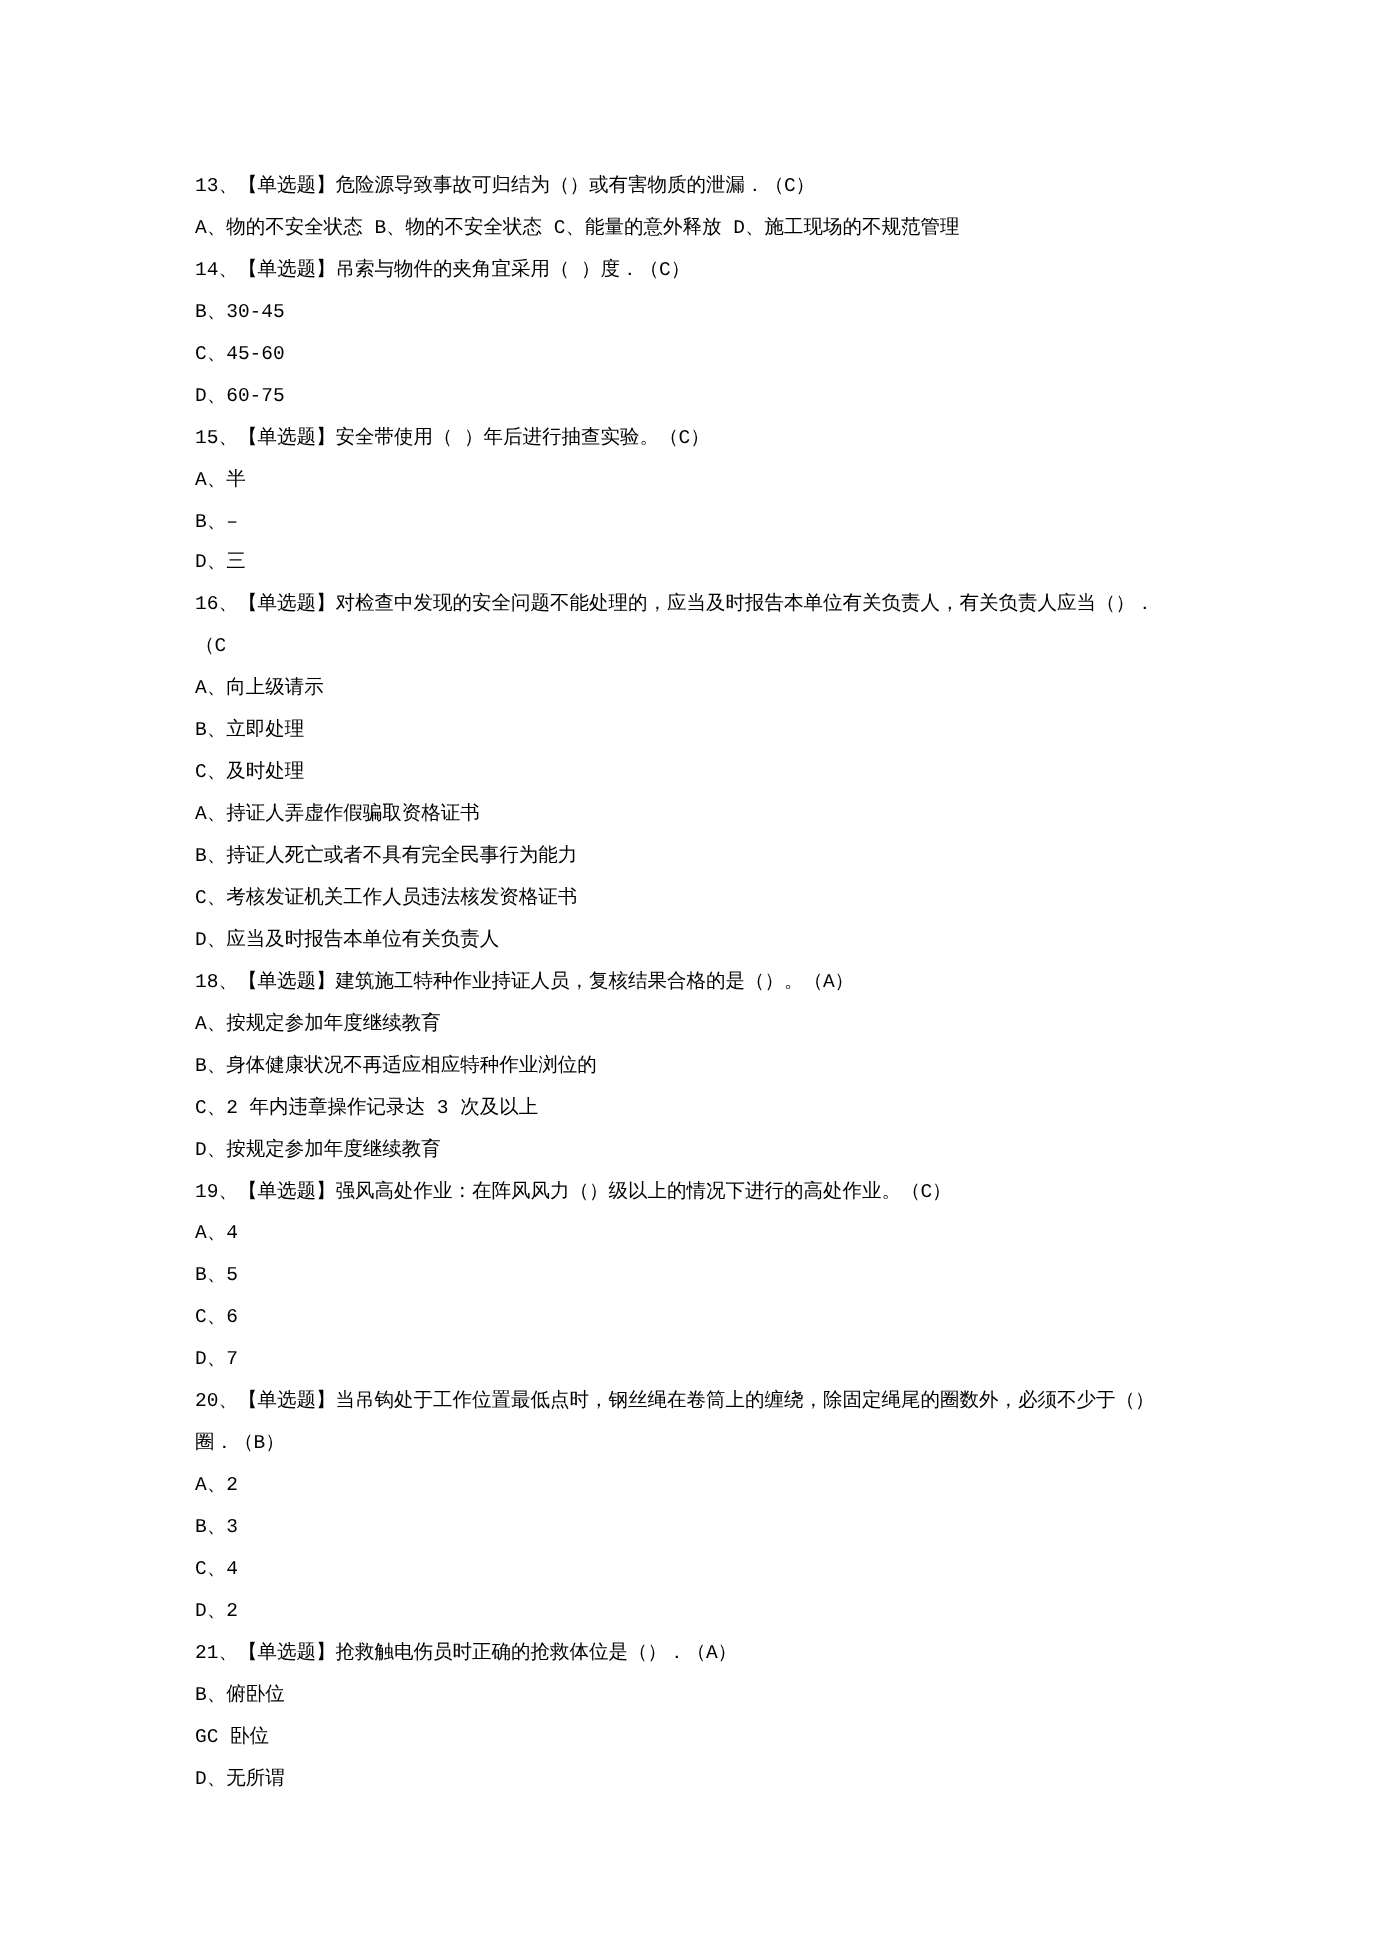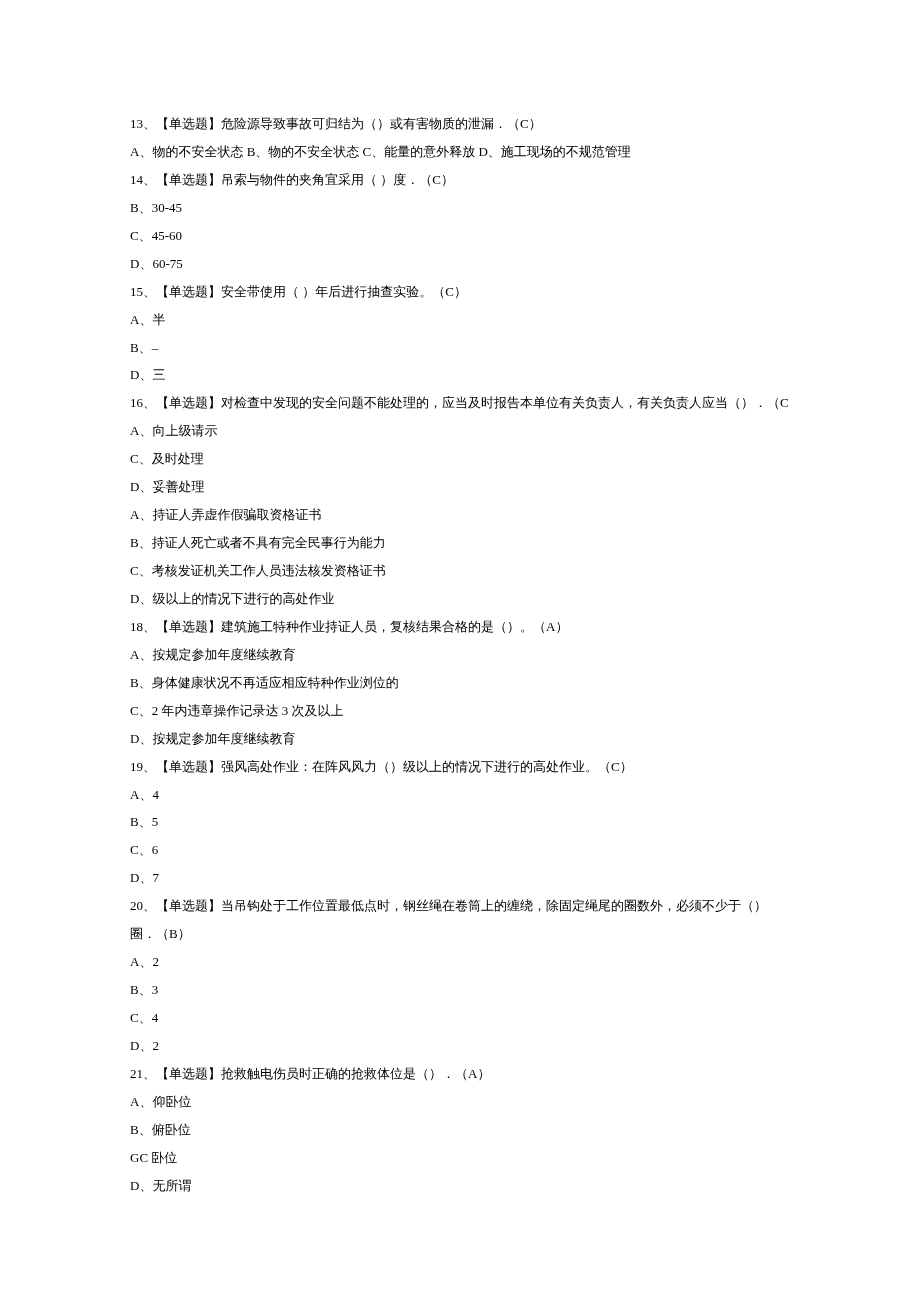--- a/index.html
+++ b/index.html
@@ -11,57 +11,57 @@
   body {
     font-family: "SimSun", "宋体", serif;
     font-size: 13px;
     color: #000000;
     line-height: 2.15;
     padding: 110px 130px 40px 130px;
     box-sizing: border-box;
   }
   .line {
     display: block;
+    font-family: Liberation Mono, monospace;
   }
 </style>
 </head>
 <body>
 
 <div id="content">
     <span class="line">13、【单选题】危险源导致事故可归结为（）或有害物质的泄漏．（C）</span>
     <span class="line">A、物的不安全状态 B、物的不安全状态 C、能量的意外释放 D、施工现场的不规范管理</span>
     <span class="line">14、【单选题】吊索与物件的夹角宜采用（ ）度．（C）</span>
     <span class="line">B、30-45</span>
     <span class="line">C、45-60</span>
     <span class="line">D、60-75</span>
     <span class="line">15、【单选题】安全带使用（ ）年后进行抽查实验。（C）</span>
     <span class="line">A、半</span>
     <span class="line">B、–</span>
     <span class="line">D、三</span>
     <span class="line">16、【单选题】对检查中发现的安全问题不能处理的，应当及时报告本单位有关负责人，有关负责人应当（）．（C</span>
     <span class="line">A、向上级请示</span>
+    <span class="line">B、立即处理</span>
     <span class="line">C、及时处理</span>
-    <span class="line">D、妥善处理</span>
     <span class="line">A、持证人弄虚作假骗取资格证书</span>
     <span class="line">B、持证人死亡或者不具有完全民事行为能力</span>
     <span class="line">C、考核发证机关工作人员违法核发资格证书</span>
-    <span class="line">D、级以上的情况下进行的高处作业</span>
+    <span class="line">D、应当及时报告本单位有关负责人</span>
     <span class="line">18、【单选题】建筑施工特种作业持证人员，复核结果合格的是（）。（A）</span>
     <span class="line">A、按规定参加年度继续教育</span>
     <span class="line">B、身体健康状况不再适应相应特种作业浏位的</span>
     <span class="line">C、2 年内违章操作记录达 3 次及以上</span>
     <span class="line">D、按规定参加年度继续教育</span>
     <span class="line">19、【单选题】强风高处作业：在阵风风力（）级以上的情况下进行的高处作业。（C）</span>
     <span class="line">A、4</span>
     <span class="line">B、5</span>
     <span class="line">C、6</span>
     <span class="line">D、7</span>
     <span class="line">20、【单选题】当吊钩处于工作位置最低点时，钢丝绳在卷筒上的缠绕，除固定绳尾的圈数外，必须不少于（）圈．（B）</span>
     <span class="line">A、2</span>
     <span class="line">B、3</span>
     <span class="line">C、4</span>
     <span class="line">D、2</span>
     <span class="line">21、【单选题】抢救触电伤员时正确的抢救体位是（）．（A）</span>
-    <span class="line">A、仰卧位</span>
     <span class="line">B、俯卧位</span>
     <span class="line">GC 卧位</span>
     <span class="line">D、无所谓</span>
   </div>
 
 </body></html>

